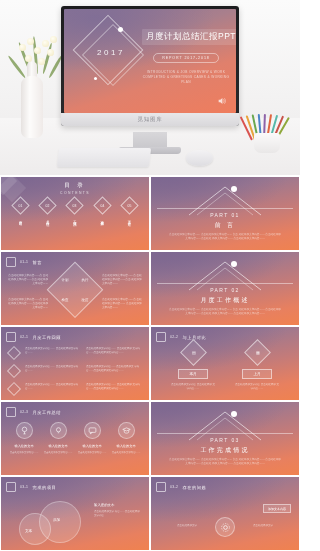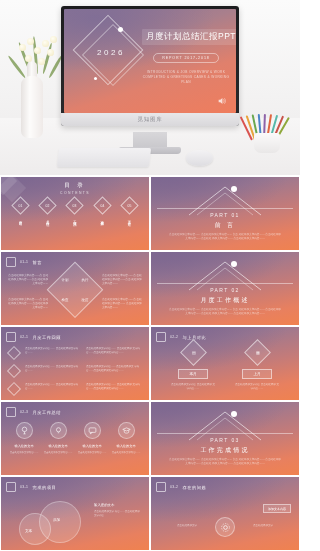--- a/index.html
+++ b/index.html
@@ -259,21 +259,21 @@
 
   <div class="monitor">
     <div class="monitor-frame">
       <div class="screen">
 
         <div class="diamond-wrap">
           <div class="dia outer"></div>
           <div class="dia inner"></div>
           <div class="dot a"></div>
           <div class="dot b"></div>
-          <div class="dia-year">2026</div>
+          <div class="dia-year">2017</div>
         </div>
 
         <div class="hero-text">
           <div class="hero-title">月度计划总结汇报PPT模板</div>
           <div class="hero-badge">REPORT 2017-2018</div>
           <div class="hero-sub">INTRODUCTION &amp; JOB OVERVIEW &amp; WORK COMPLETED &amp;
 GREETINGS CASES &amp; WORKING PLAN</div>
         </div>
 
         <svg class="speaker-icon" viewBox="0 0 24 24">

